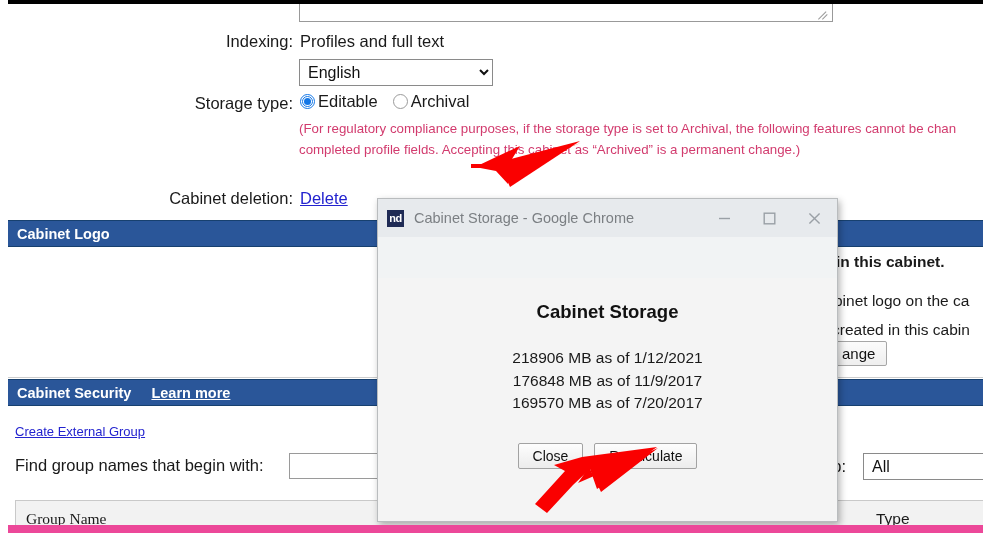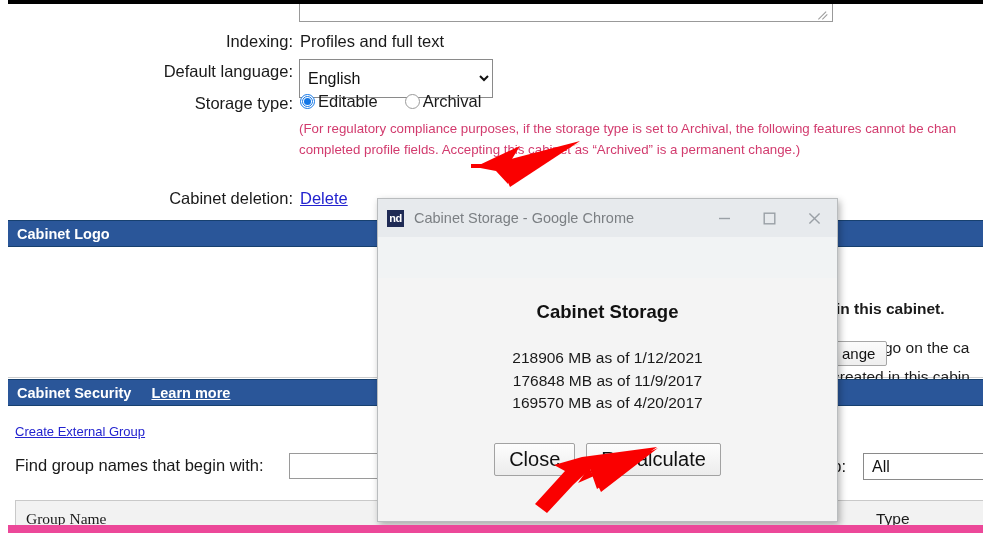--- a/index.html
+++ b/index.html
@@ -73,36 +73,36 @@
   }
   .val {
     position: absolute;
     left: 292px; top: 0;
     white-space: nowrap;
   }
 
   select.lang {
     position: absolute;
     left: 291px; top: -3px;
-    width: 194px; height: 39px;
+    width: 194px; height: 27px;
     font-family: "Liberation Sans", sans-serif;
     font-size: 16px;
     color: #111;
     background: #fff;
     border: 1px solid #8a8a8a;
     padding-left: 4px;
     box-sizing: border-box;
   }
 
   .radio-wrap {
     position: absolute;
     left: 292px; top: -2px;
     display: flex;
     align-items: flex-start;
-    gap: 13px;
+    gap: 1px;
     white-space: nowrap;
     font-size: 16.5px;
   }
   .radio-wrap .grp { display: flex; align-items: center; gap: 3px; }
   .radio-wrap .grp + .grp { margin-left: 14px; }
   .rdo {
     width: 15px; height: 15px;
     border-radius: 50%;
     border: 1px solid #9b9b9b;
     background: #fff;
@@ -176,21 +176,20 @@
     width: 983px; height: 131px;
     background: #ffffff;
     border-bottom: 1px solid #cdcdcd;
     box-sizing: border-box;
   }
   .logo-text {
     position: absolute;
     font-size: 15.5px;
     color: #1a1a1a;
     white-space: nowrap;
-    margin-top: 47px;
   }
   .logo-text.b { font-weight: bold; }
 
   .change-btn {
     position: absolute;
     left: 822px; top: 337px;
     padding: 3px 11px;
     font-family: "Liberation Sans", sans-serif;
     font-size: 15px;
     color: #111;
@@ -367,21 +366,21 @@
     line-height: 22.5px;
   }
   .popup-btns {
     margin-top: 28px;
     display: flex;
     justify-content: center;
     gap: 11px;
   }
   .pbtn {
     font-family: "Liberation Sans", sans-serif;
-    font-size: 20px;
+    font-size: 14px;
     color: #111;
     background: linear-gradient(#fdfdfd, #ececec);
     border: 1px solid #a2a2a2;
     border-radius: 2px;
     padding: 4px 14px;
   }
 
   
   .arrow {
     position: absolute;
@@ -401,21 +400,20 @@
           <i class="l2"></i>
       </div>
     </div>
 
     <div class="form-row" style="top:28px;">
       <span class="lbl">Indexing:</span>
       <span class="val">Profiles and full text</span>
     </div>
 
     <div class="form-row" style="top:58px;">
-      <span class="lbl">Default language:</span>
       <select class="lang">
         <option>English</option>
       </select>
     </div>
 
     <div class="form-row" style="top:90px;">
       <span class="lbl">Storage type:</span>
       <span class="radio-wrap">
         <span class="grp">
           <span class="rdo on"></span>
@@ -494,21 +492,21 @@
         </div>
       </div>
     </div>
 
 
     <div class="popup-body">
       <div class="popup-h">Cabinet Storage</div>
       <div class="storage-lines">
         <div>218906 MB as of 1/12/2021</div>
         <div>176848 MB as of 11/9/2017</div>
-        <div>169570 MB as of 4/20/2017</div>
+        <div>169570 MB as of 7/20/2017</div>
       </div>
       <div class="popup-btns">
         <button class="pbtn">Close</button>
         <button class="pbtn">Recalculate</button>
       </div>
     </div>
   </div>
 
   <svg class="arrow" style="left:455px; top:133px;" width="120" height="62" viewBox="0 0 120 62">
     <path d="M118 6 L44 30 L57 9 L31 21 L12 30 L33 34 L45 47 L49 31 Z" fill="#fa0000"></path>

